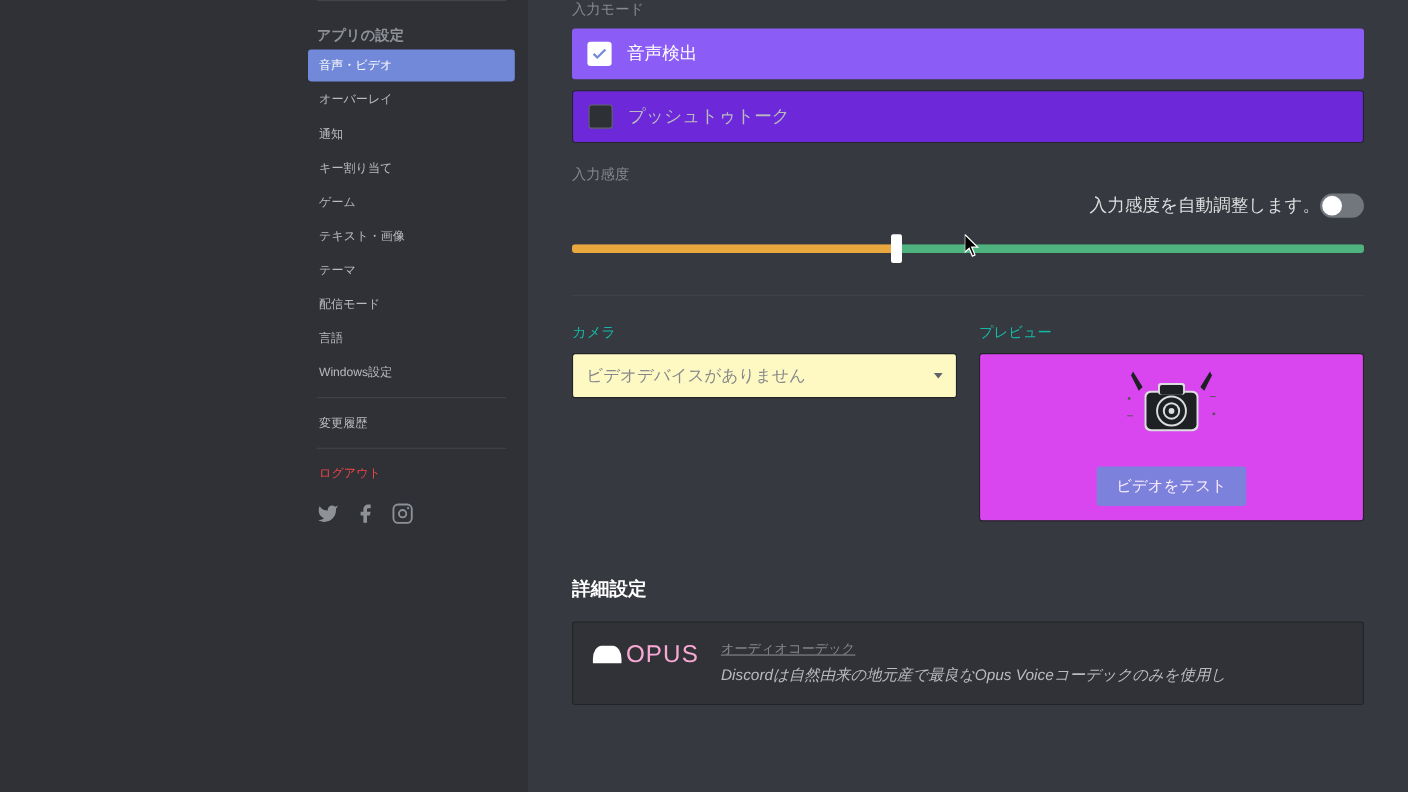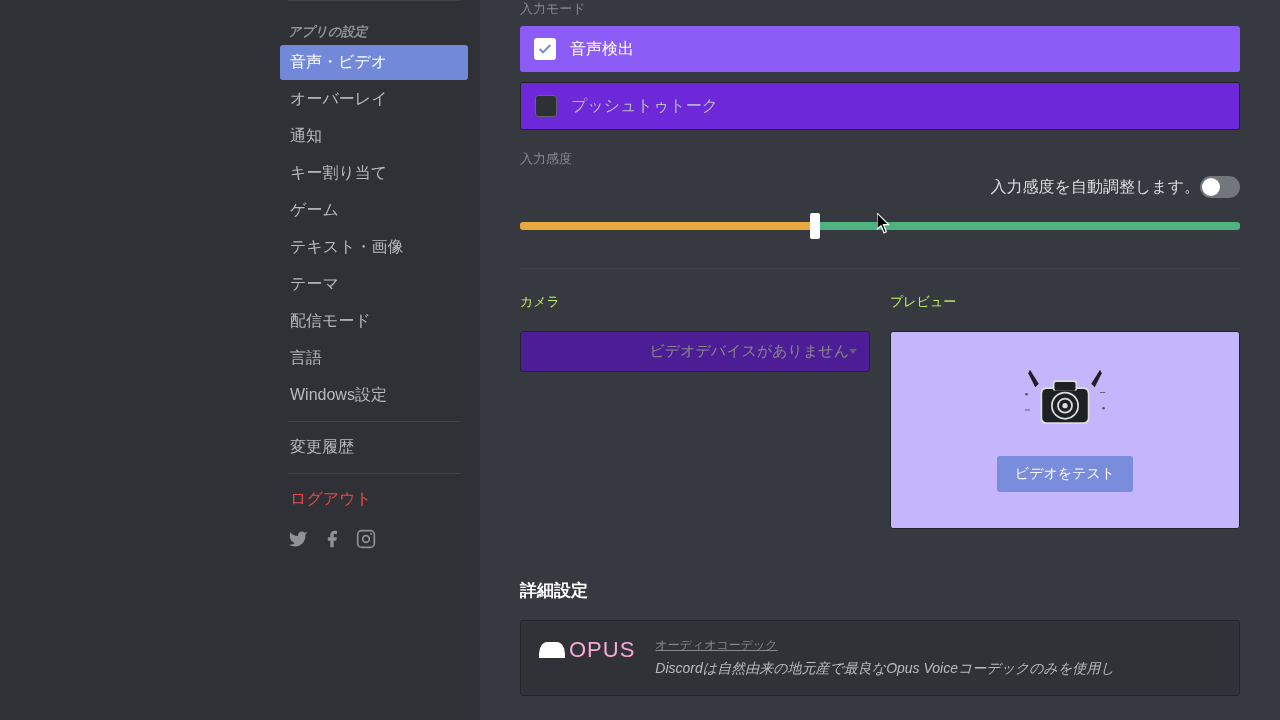--- a/index.html
+++ b/index.html
@@ -23,26 +23,25 @@
   padding-right: 12px;
   padding-left: 10px;
 }
 .sidebar-header {
   color: #8e9297;
   font-size: 13px;
   font-weight: 600;
   padding: 8px 8px 4px;
   border-top: 1px solid #414549;
   margin-top: 6px;
-  font-style: italic;
 }
 .sidebar-header.first { border-top: none; margin-top: 14px; }
 .sidebar-item {
   color: #b9bbbe;
-  font-size: 16px;
+  font-size: 11px;
   padding: 7px 10px;
   border-radius: 3px;
   cursor: pointer;
   margin-bottom: 2px;
 }
 .sidebar-item.active {
   background: #7289da;
   color: #fff;
 }
 .sidebar-item.logout { color: #f04747; }
@@ -114,30 +113,30 @@
 .track-left { position:absolute; top:0; bottom:0; left:0; width:41%; background:#e8a83e; }
 .track-right { position:absolute; top:0; bottom:0; left:41%; right:0; background:#4fb37f; }
 .slider-handle {
   position:absolute; top:-1px; left:41%; transform:translateX(-50%);
   width:10px; height:26px; background:#fff; border-radius:2px;
 }
 .hr { height:1px; background:#414549; margin:32px 0 24px; }
 .h2 { color:#fff; font-size:17px; font-weight:700; margin-bottom:18px; }
 .video-row { display:flex; gap:20px; }
 .video-col { flex:1; }
-.col-label { color:#bef264; font-size:13px; margin-bottom:20px; }
+.col-label { color:#14b8a6; font-size:13px; margin-bottom:10px; }
 .select {
-  background:#4c1d95; color:#87898c; padding:10px 12px; border-radius:3px;
-  font-size:15px; display:flex; justify-content:flex-end; align-items:center;
+  background:#fef9c3; color:#87898c; padding:10px 12px; border-radius:3px;
+  font-size:15px; display:flex; justify-content:space-between; align-items:center;
   cursor:pointer; border:1px solid #222428;
 }
 .select-arrow { width:0;height:0;border-left:4px solid transparent;border-right:4px solid transparent;border-top:5px solid #5f636b; }
 .preview-box {
-  background:#c4b5fd; border:1px solid #222428; border-radius:3px;
-  height:198px; display:flex; flex-direction:column;
+  background:#d946ef; border:1px solid #222428; border-radius:3px;
+  height:153px; display:flex; flex-direction:column;
   align-items:center; justify-content:center; gap:18px;
 }
 .camera-icon { width:90px; height:70px; position:relative; }
 .btn {
   background:#7289da; color:#fff; padding:9px 18px; border-radius:3px;
   font-size:14px; cursor:pointer; opacity:.9;
 }
 .codec-box {
   background:#303237; border:1px solid #222428; border-radius:3px;
   padding:16px 18px; display:flex; gap:20px; align-items:flex-start;

